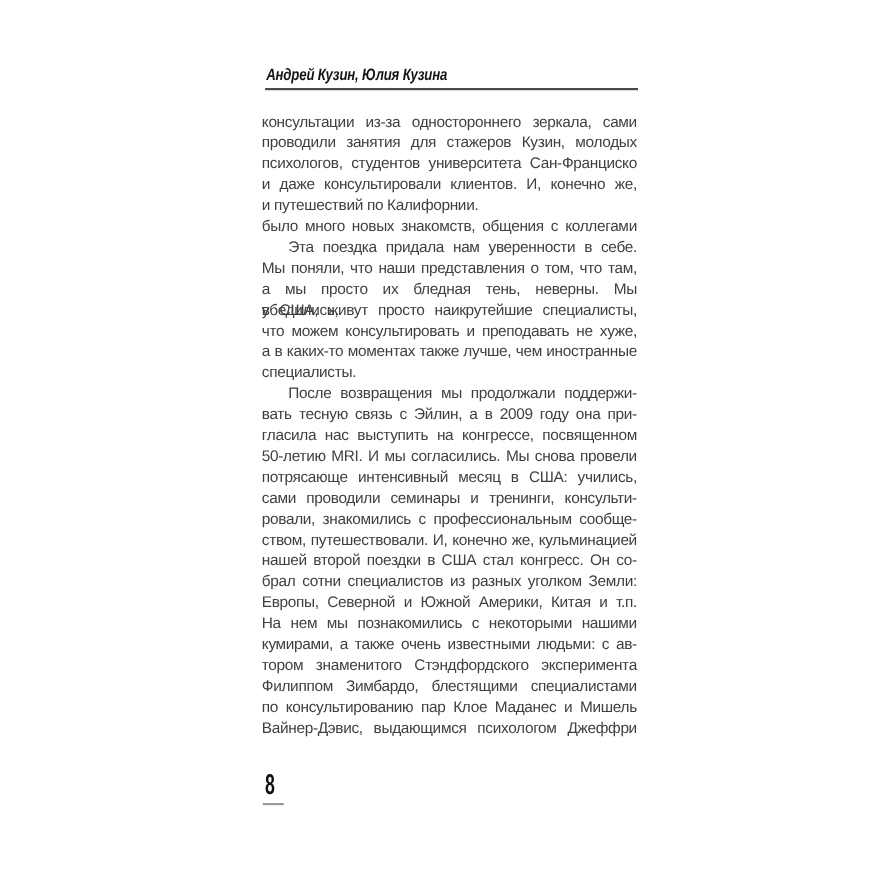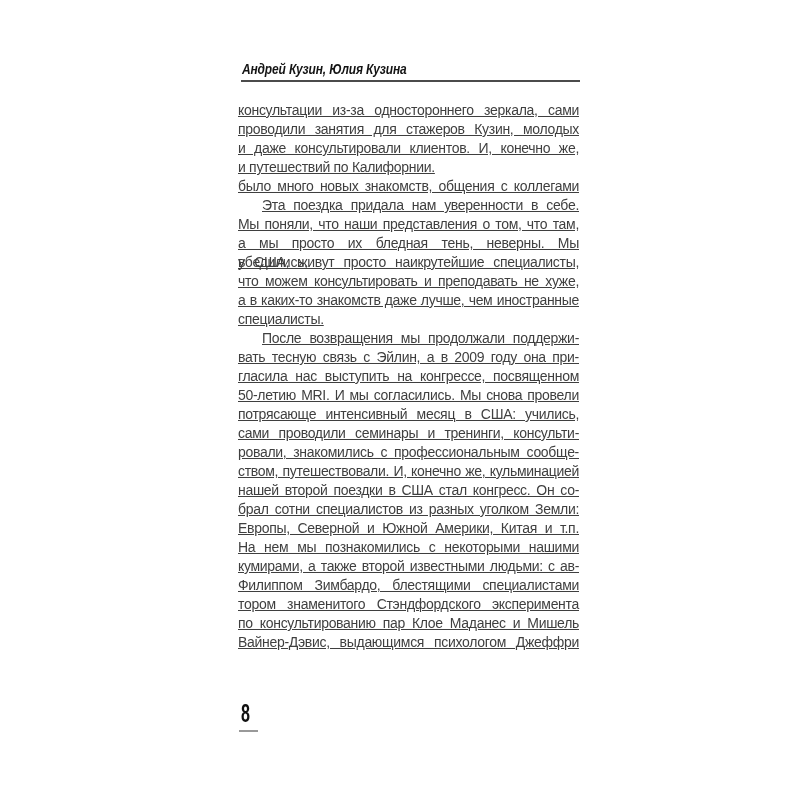--- a/index.html
+++ b/index.html
@@ -41,21 +41,20 @@
     font-size: 14px;
     line-height: 19px;
     letter-spacing: -0.3px;
     color: var(--text, #3f3f3f);
   }
   .line {
     text-align: justify;
     text-align-last: justify;
     height: 19px;
     overflow: visible;
-    text-decoration: underline;
   }
   .line.para-end {
     text-align-last: left;
   }
   .line.para-start {
     text-indent: 24px;
   }
   .page-number {
     position: absolute;
     left: 241px;
@@ -78,43 +77,44 @@
 </style>
 </head>
 <body>
 
 <div class="stage" style="--bg: #ffffff; --text: #3f3f3f; --header-text: #141414; --rule: #4b4b4b; --page-number: #111111; --footer-rule: #999999;">
   <div class="header-author">Андрей Кузин, Юлия Кузина</div>
   <div class="header-rule"></div>
   <div class="body-text">
       <div class="line">консультации из-за одностороннего зеркала, сами</div>
       <div class="line">проводили занятия для стажеров Кузин, молодых</div>
+      <div class="line">психологов, студентов университета Сан-Франциско</div>
       <div class="line">и даже консультировали клиентов. И, конечно же,</div>
       <div class="line para-end">и путешествий по Калифорнии.</div>
       <div class="line">было много новых знакомств, общения с коллегами</div>
       <div class="line para-start">Эта поездка придала нам уверенности в себе.</div>
       <div class="line">Мы поняли, что наши представления о том, что там,</div>
       <div class="line">а мы просто их бледная тень, неверны. Мы убедились,</div>
       <div class="line">в США, живут просто наикрутейшие специалисты,</div>
       <div class="line">что можем консультировать и преподавать не хуже,</div>
-      <div class="line">а в каких-то знакомств даже лучше, чем иностранные</div>
+      <div class="line">а в каких-то моментах также лучше, чем иностранные</div>
       <div class="line para-end">специалисты.</div>
       <div class="line para-start">После возвращения мы продолжали поддержи-</div>
       <div class="line">вать тесную связь с Эйлин, а в 2009 году она при-</div>
       <div class="line">гласила нас выступить на конгрессе, посвященном</div>
       <div class="line">50-летию MRI. И мы согласились. Мы снова провели</div>
       <div class="line">потрясающе интенсивный месяц в США: учились,</div>
       <div class="line">сами проводили семинары и тренинги, консульти-</div>
       <div class="line">ровали, знакомились с профессиональным сообще-</div>
       <div class="line">ством, путешествовали. И, конечно же, кульминацией</div>
       <div class="line">нашей второй поездки в США стал конгресс. Он со-</div>
       <div class="line">брал сотни специалистов из разных уголком Земли:</div>
       <div class="line">Европы, Северной и Южной Америки, Китая и т.п.</div>
       <div class="line">На нем мы познакомились с некоторыми нашими</div>
-      <div class="line">кумирами, а также второй известными людьми: с ав-</div>
+      <div class="line">кумирами, а также очень известными людьми: с ав-</div>
+      <div class="line">тором знаменитого Стэндфордского эксперимента</div>
       <div class="line">Филиппом Зимбардо, блестящими специалистами</div>
-      <div class="line">тором знаменитого Стэндфордского эксперимента</div>
       <div class="line">по консультированию пар Клое Маданес и Мишель</div>
       <div class="line">Вайнер-Дэвис, выдающимся психологом Джеффри</div>
     </div>
   <div class="page-number">8</div>
   <div class="page-number-rule"></div>
 </div>
 
 </body></html>

